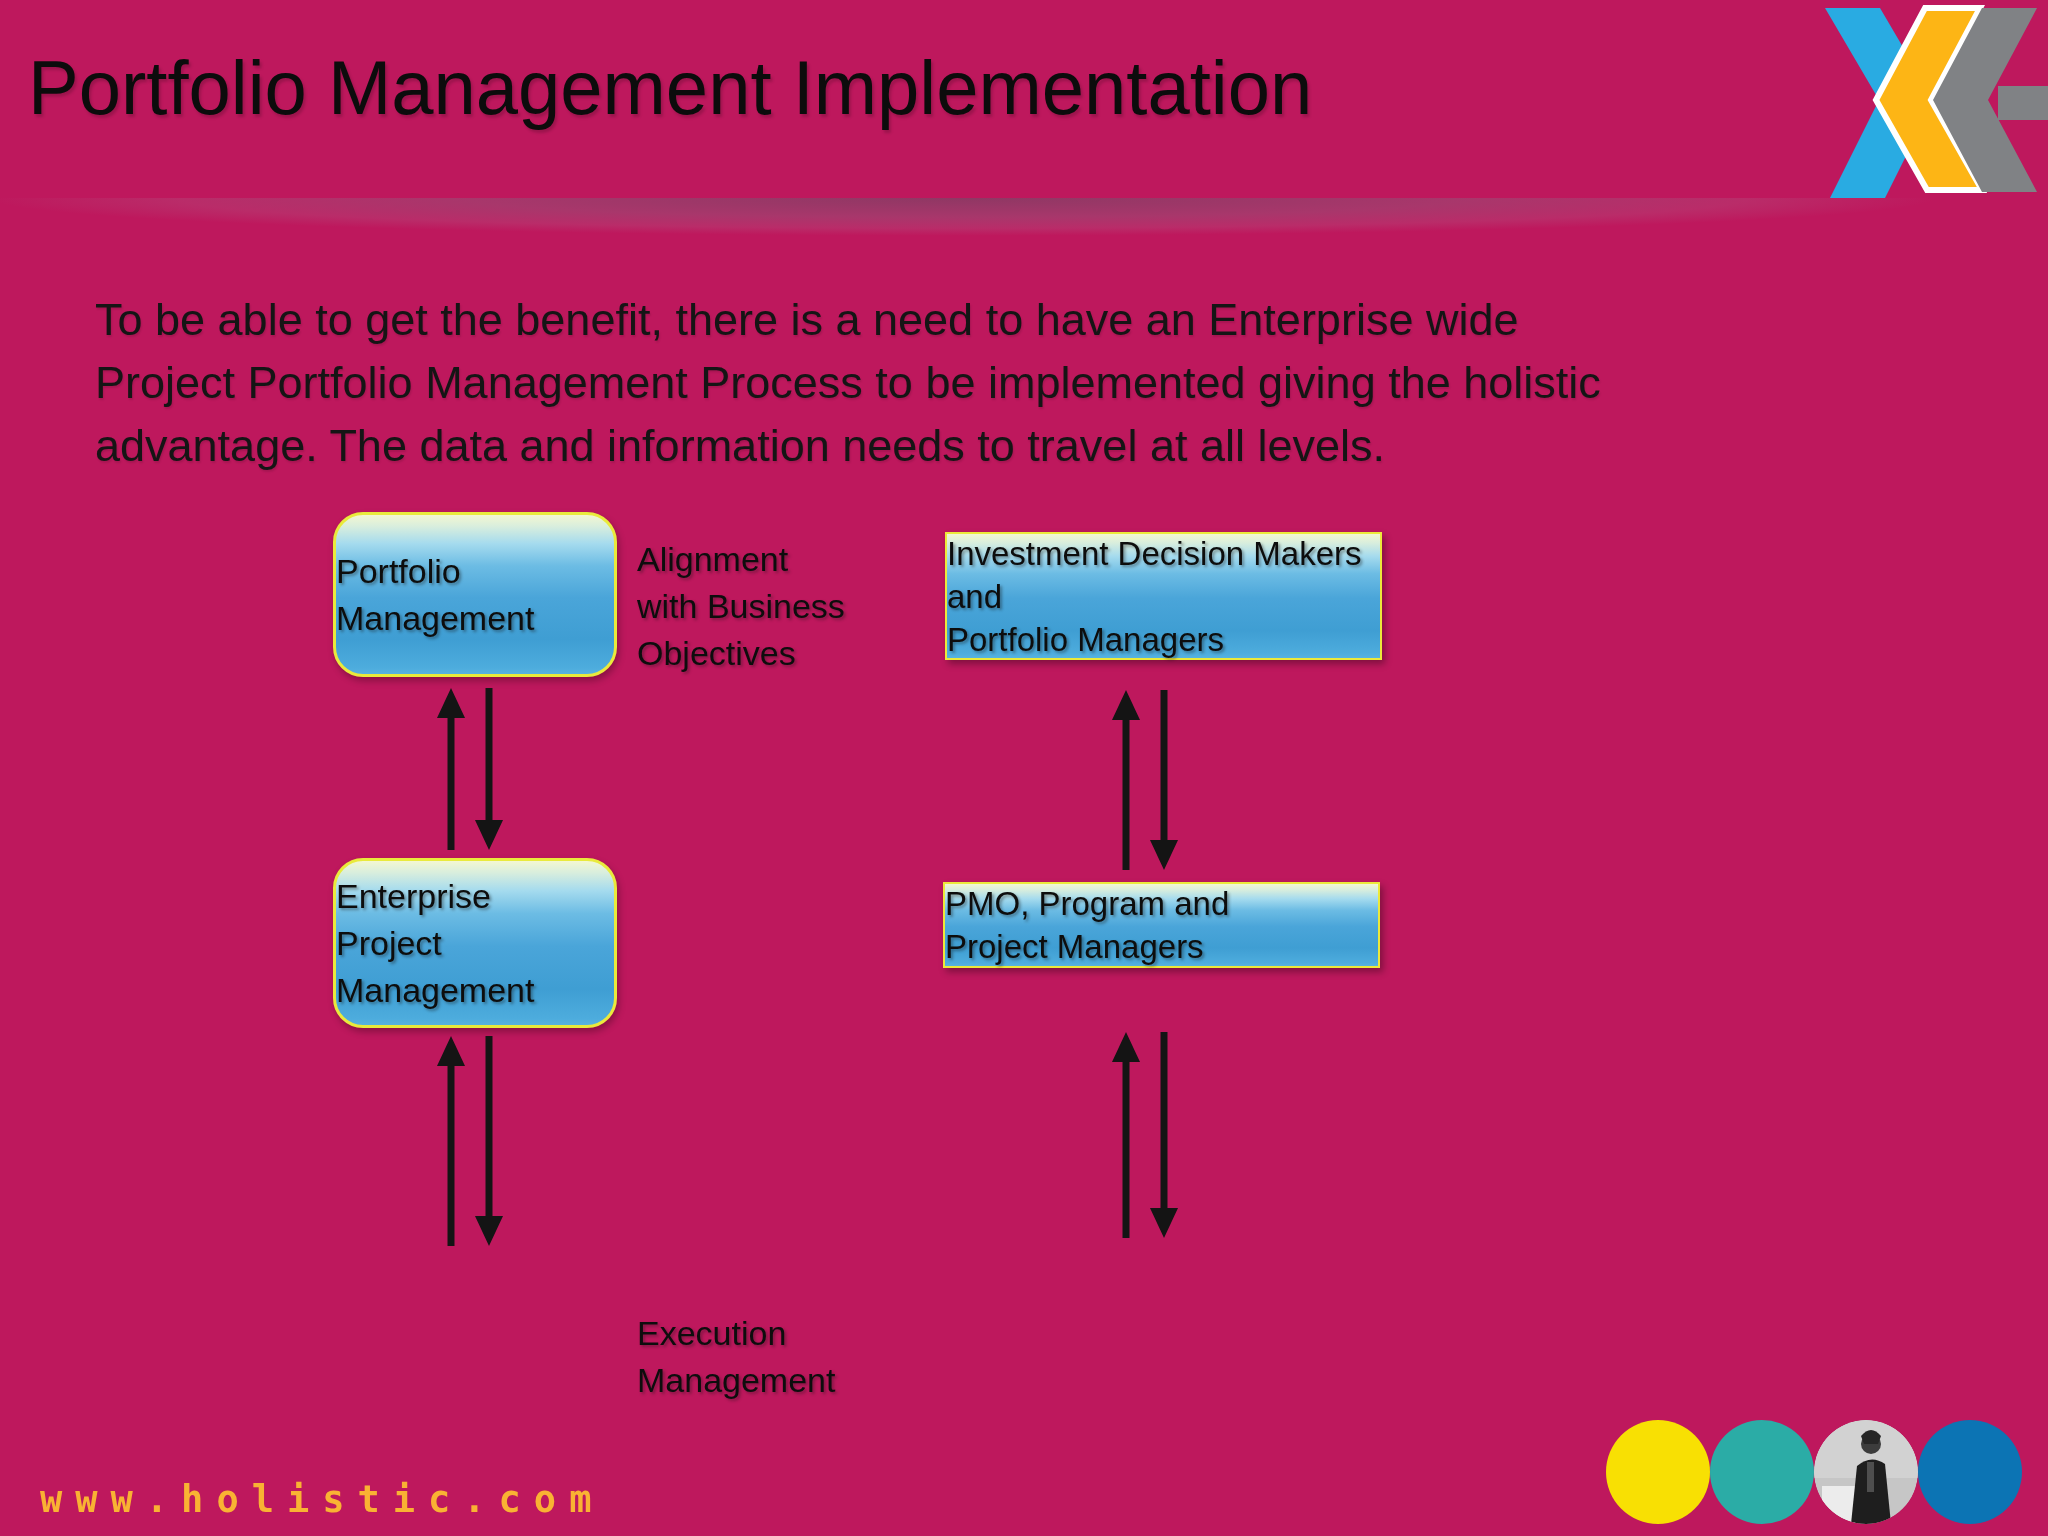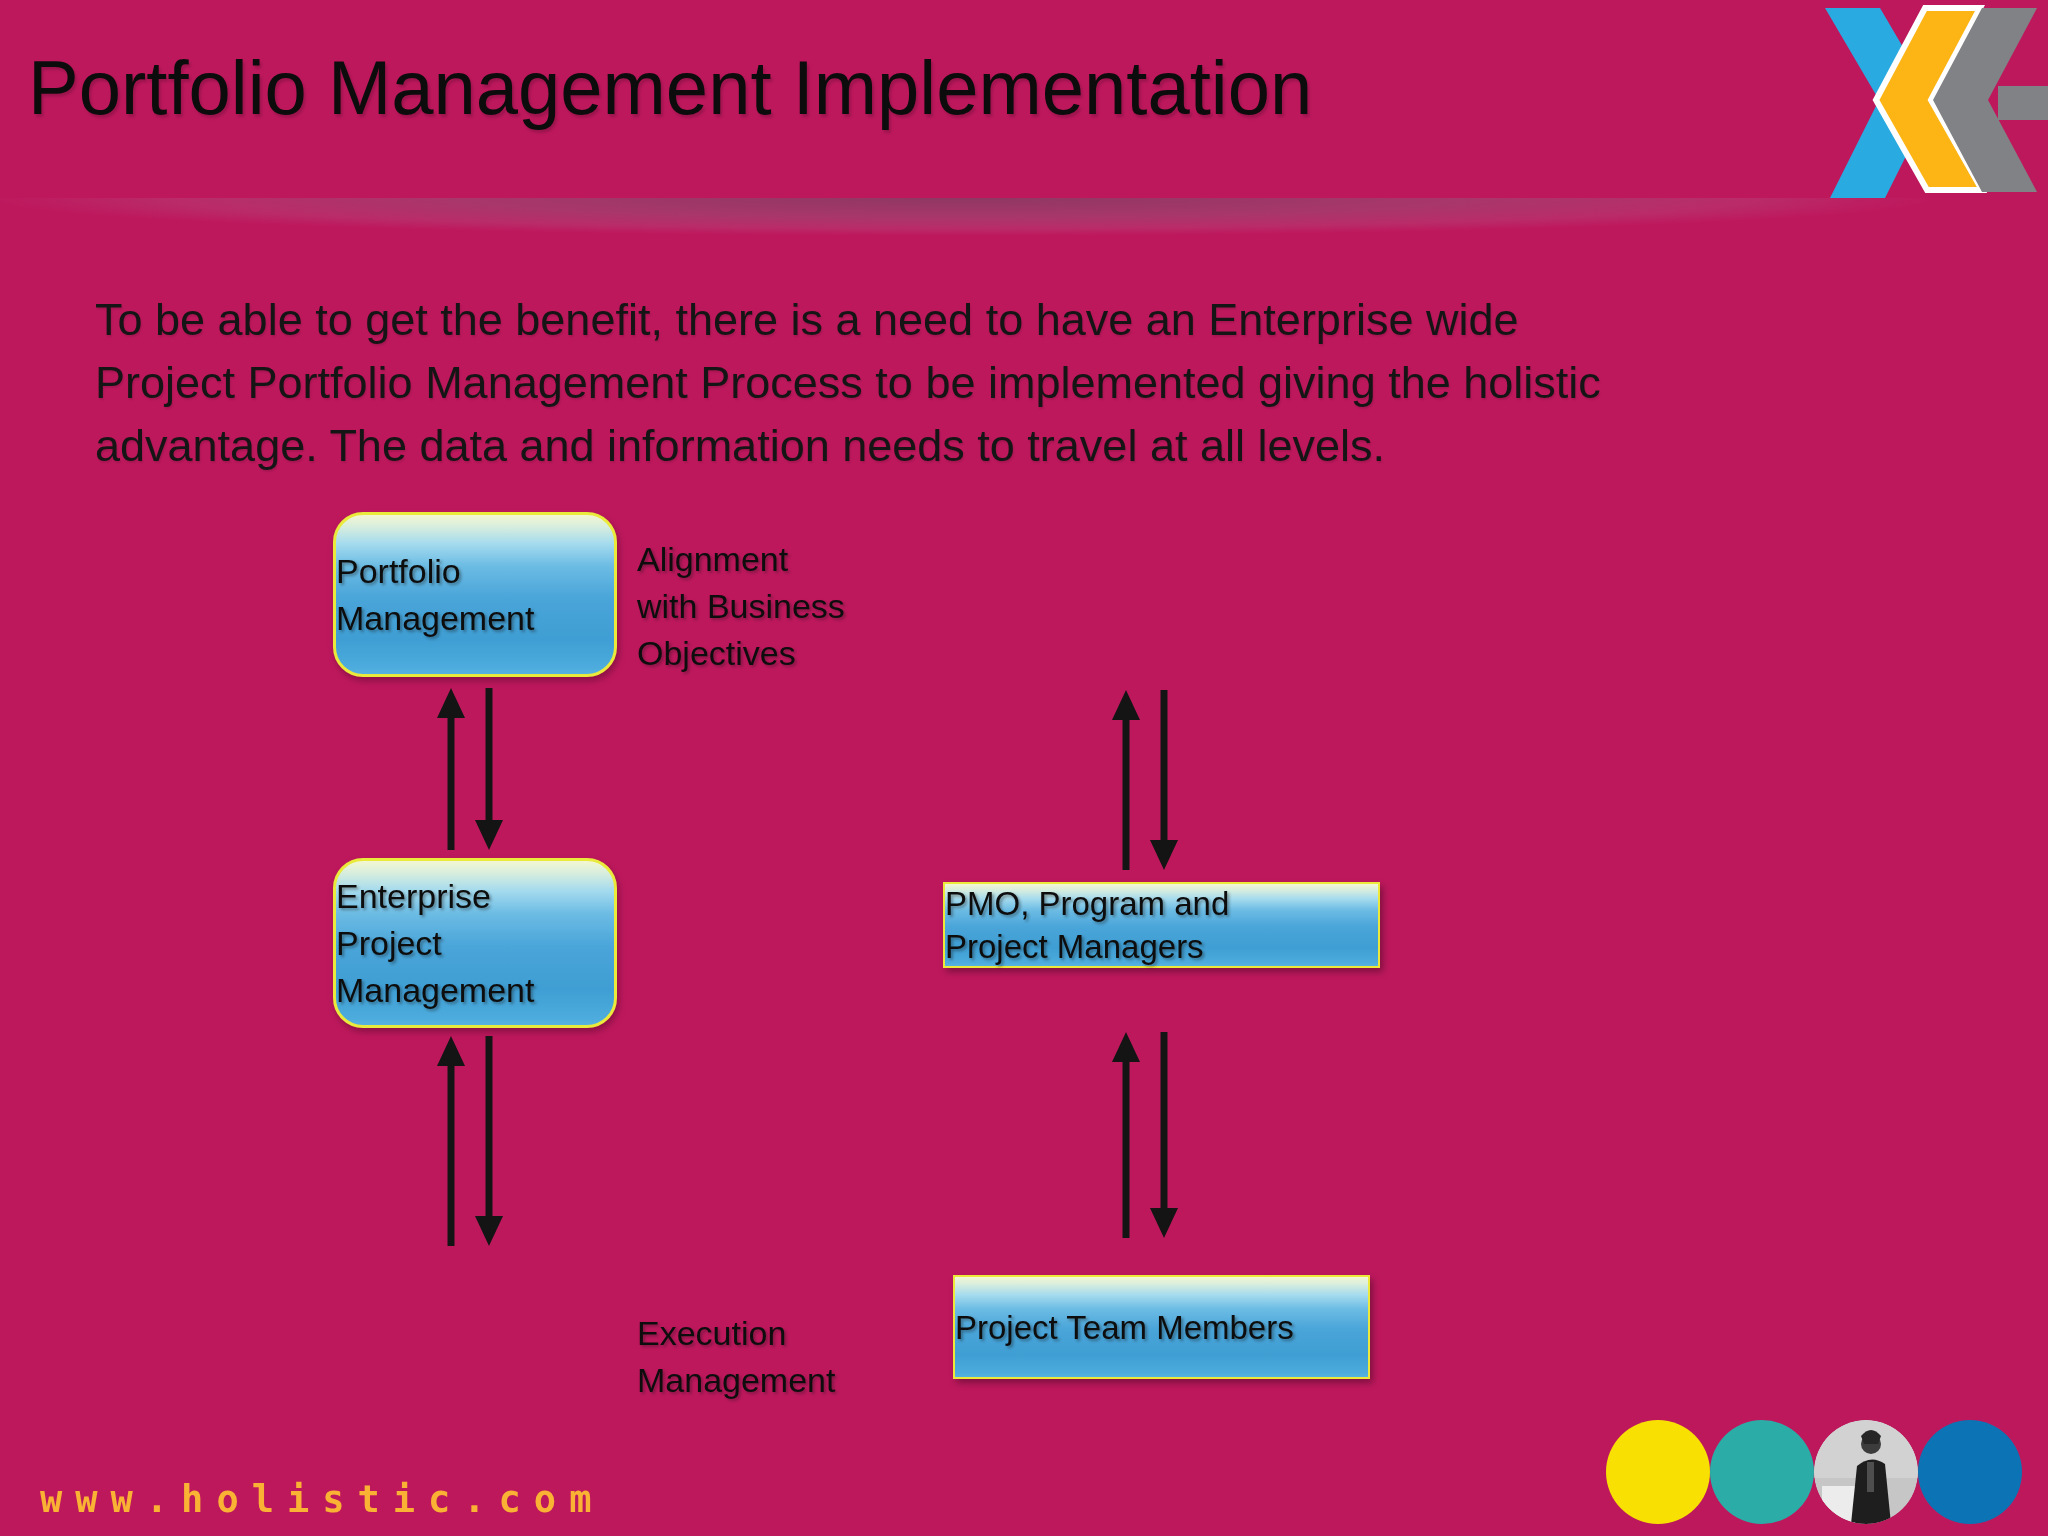--- a/index.html
+++ b/index.html
@@ -114,26 +114,28 @@
   <div class="midlabel l1">
     <span>Alignment</span>
     <span>with Business</span>
     <span>Objectives</span>
   </div>
   <div class="midlabel l3">
     <span>Execution</span>
     <span>Management</span>
   </div>
 
+  <div class="bluebox square r1">
+    <span>Investment Decision Makers</span>
+    <span>and</span>
+    <span>Portfolio Managers</span>
+  </div>
   <div class="bluebox square r2">
     <span>PMO, Program and</span>
     <span>Project Managers</span>
-  </div>
-  <div class="bluebox square r3">
-    <span>Project Team Members</span>
   </div>
 
   <svg class="arrows ap1" width="80" height="162" viewBox="0 0 80 162">
     <g>
       <polygon points="21,0 7,30 35,30"></polygon>
         <rect x="17.5" y="27" width="7" height="135"></rect>
     </g>
     <g>
       <rect x="55.5" y="0" width="7" height="135"></rect>
         <polygon points="59,162 45,132 73,132"></polygon>

